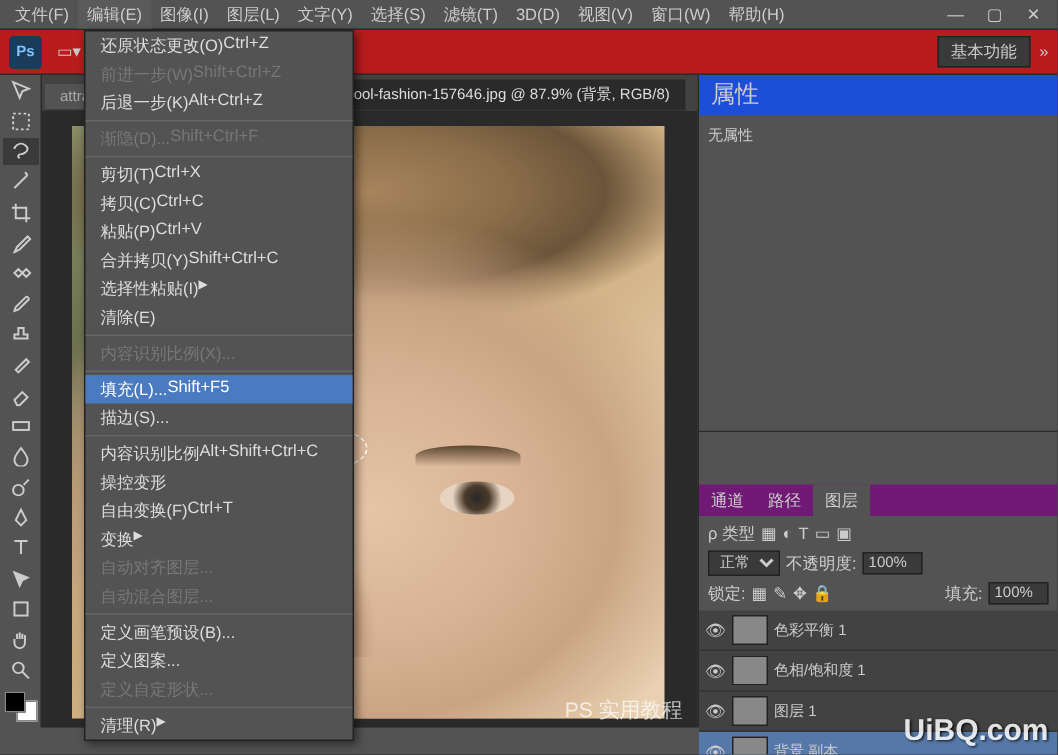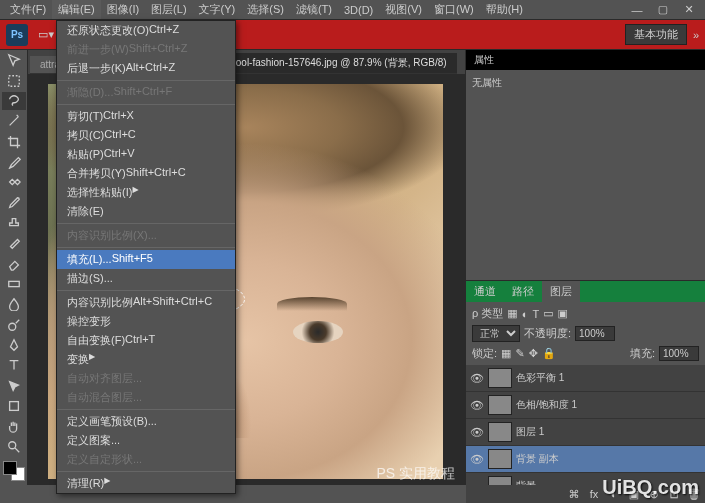--- a/index.html
+++ b/index.html
@@ -39,25 +39,25 @@
 .eye.left { top: 62%; left: 22%; }
 .eye.right { top: 60%; left: 62%; }
 .brow { position: absolute; width: 70px; height: 14px; background: linear-gradient(180deg, #5a4530 0%, transparent 100%); border-radius: 50% 50% 0 0; }
 .brow.left { top: 56%; left: 18%; }
 .brow.right { top: 54%; left: 58%; }
 .nose { position: absolute; top: 72%; left: 42%; width: 40px; height: 70px; background: radial-gradient(ellipse at 50% 80%, #c09878 0%, transparent 60%); }
 .selection { position: absolute; top: 51%; left: 36%; width: 55px; height: 28px; border: 1px dashed #fff; border-radius: 50%; }
 
 .right-panels { width: 240px; background: #535353; border-left: 1px solid #2a2a2a; display: flex; flex-direction: column; }
 .panel { border-bottom: 1px solid #2a2a2a; }
-.panel-header { background: #000000; padding: 3px 8px; font-size: 10px; }
+.panel-header { background: #1d4ed8; padding: 3px 8px; font-size: 16px; }
 .panel-body { background: #535353; padding: 6px; font-size: 10px; }
 .props-body { height: 210px; }
 
-.layers-panel .tabs { display: flex; background: #15803d; }
+.layers-panel .tabs { display: flex; background: #701a75; margin-top: 35px; }
 .layers-panel .tab { padding: 3px 8px; cursor: pointer; }
 .layers-panel .tab.active { background: #535353; }
 .layer-controls { padding: 4px 6px; display: flex; flex-direction: column; gap: 4px; font-size: 10px; }
 .layer-controls .row { display: flex; align-items: center; gap: 4px; }
 .layer-controls select, .layer-controls input { background: #3a3a3a; color: #ccc; border: 1px solid #222; padding: 1px 3px; font-size: 10px; }
 .layer-list { background: #424242; max-height: 120px; overflow: hidden; }
 .layer { display: flex; align-items: center; padding: 3px 4px; border-bottom: 1px solid #333; gap: 4px; cursor: pointer; }
 .layer.active { background: #5678a8; }
 .layer .eye-icon { width: 14px; }
 .layer .thumb { width: 24px; height: 20px; background: #888; border: 1px solid #222; }

